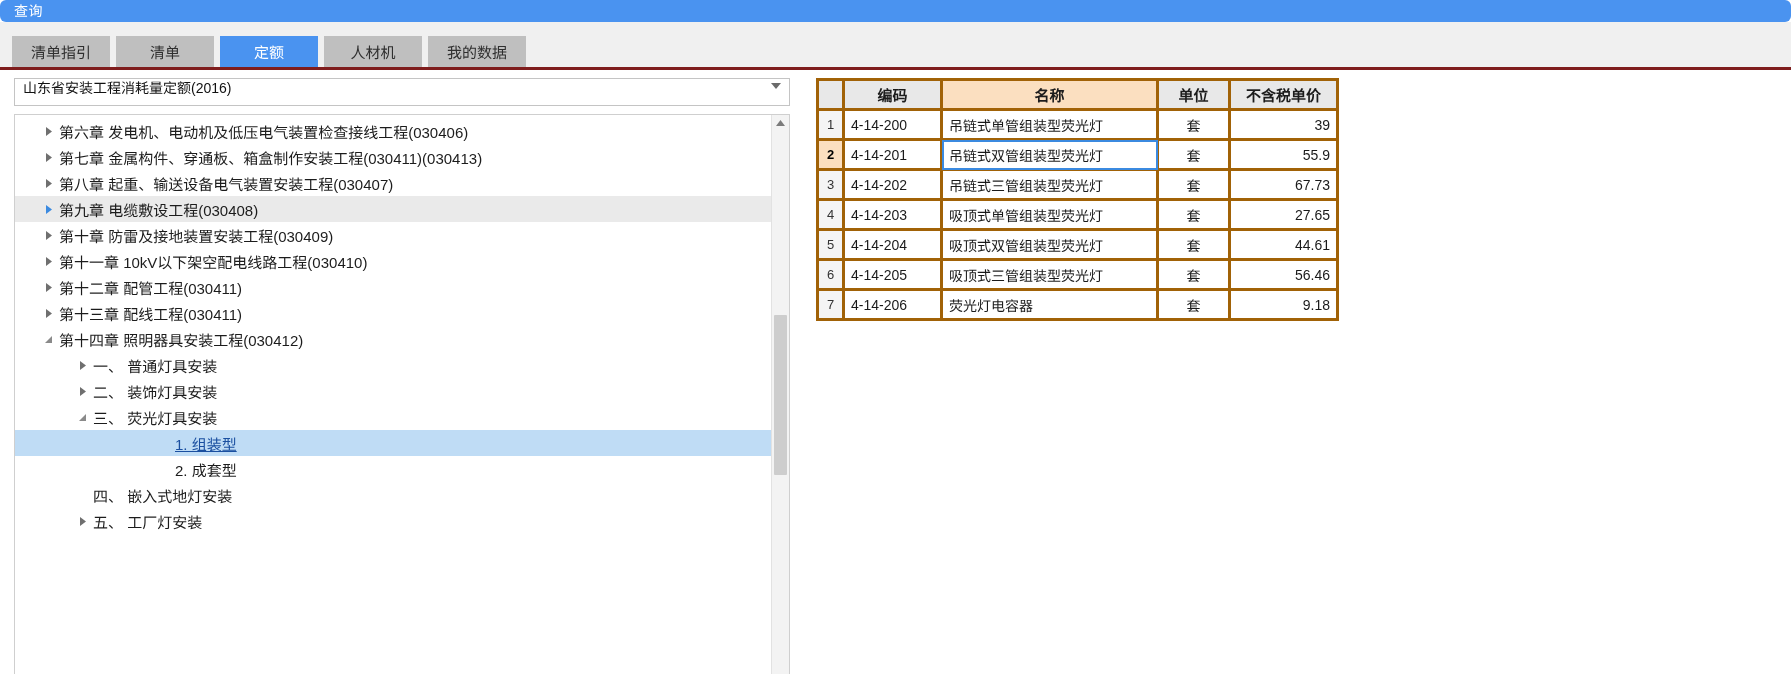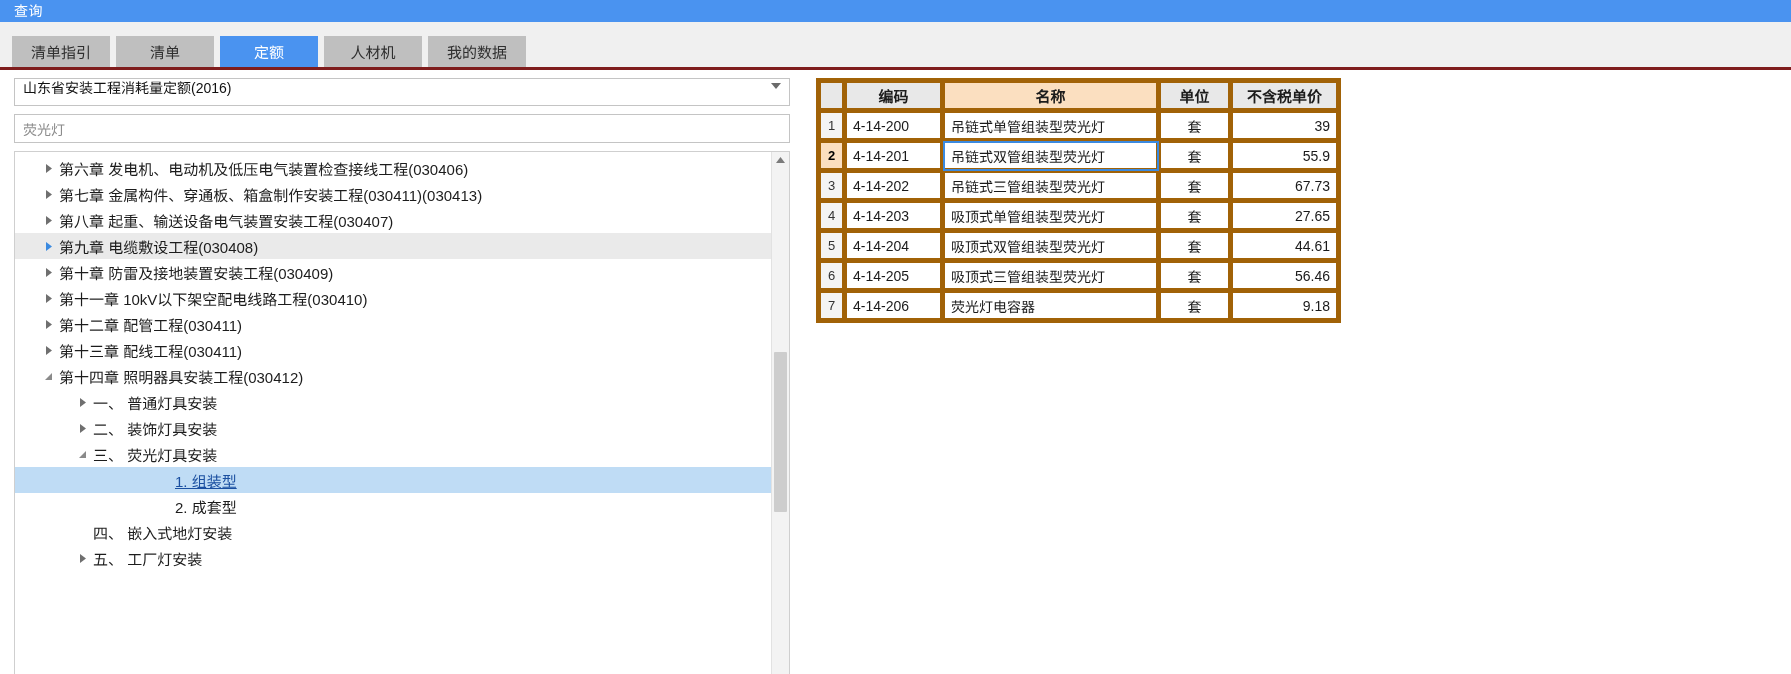--- a/index.html
+++ b/index.html
@@ -18,20 +18,21 @@
   }
 
   
   #titlebar {
     height: 22px;
     background: #4a93f0;
     display: flex;
     align-items: center;
     padding: 0 0 0 14px;
     box-sizing: border-box;
+    border-radius: 6px;
   }
   #titlebar .title-text {
     color: #ffffff;
     font-size: 14px;
     line-height: 22px;
     letter-spacing: .5px;
   }
 
   
   #tabstrip {
@@ -190,21 +191,21 @@
     box-sizing: border-box;
     padding: 8px 0 0 16px;
     background: #ffffff;
   }
   table.grid {
     border-collapse: collapse;
     table-layout: fixed;
     font-size: 14px;
   }
   table.grid th, table.grid td {
-    border: 5px solid #a16207;
+    border: 3px solid #a16207;
     height: 30px;
     box-sizing: border-box;
     padding: 0 6px;
     font-weight: normal;
     white-space: nowrap;
     overflow: hidden;
   }
   table.grid th {
     background: #e8e8e8;
     font-weight: bold;
@@ -274,23 +275,20 @@
 
     <div class="combo">
       <span class="combo-value">山东省安装工程消耗量定额(2016)</span>
       <span class="caret">
         <svg width="10" height="7" viewBox="0 0 10 7">
             <path d="M0 0 L10 0 L5 6 Z" fill="#6b6b6b"></path>
           </svg>
       </span>
     </div>
 
-    <div class="searchbox">
-      <span>荧光灯</span>
-    </div>
 
     <div id="tree-wrap">
       <div id="tree">
           <div class="tnode lvl0">
             <span class="arrow">
               <svg width="7" height="9" viewBox="0 0 7 9">
                 <path d="M1 0 L7 4.5 L1 9 Z" fill="#6f6f6f"></path>
               </svg>
             </span>
             <span class="lbl">第六章 发电机、电动机及低压电气装置检查接线工程(030406)</span>

